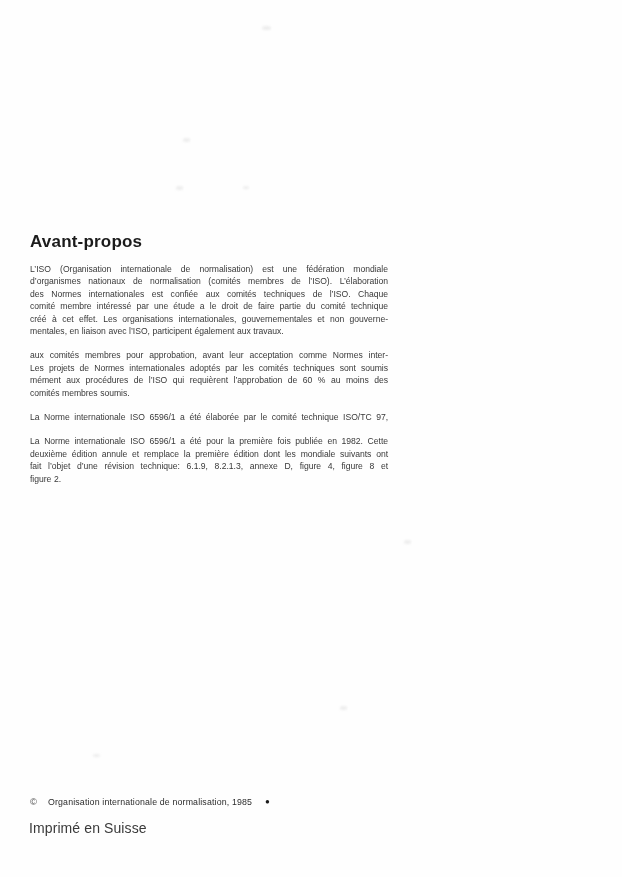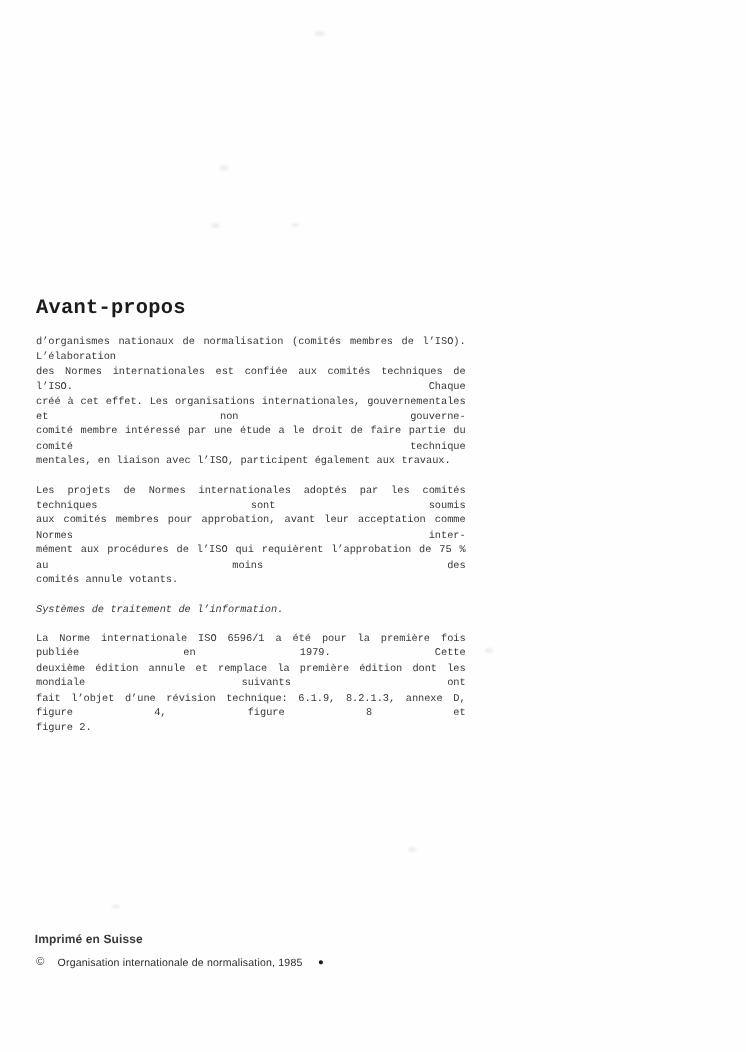--- a/index.html
+++ b/index.html
@@ -12,23 +12,22 @@
     width: 622px;
     height: 877px;
     background: #fefefe;
     overflow: hidden;
     font-family: "Liberation Sans", sans-serif;
     color: #383838;
   }
   .content {
     position: absolute;
     left: 30px;
-    top: 248px;
+    top: 232px;
     width: 358px;
-    font-family: Liberation Mono, monospace;
   }
   .heading {
     font-size: 17px;
     font-weight: bold;
     color: #1b1b1b;
     letter-spacing: 0.2px;
     line-height: 20px;
     margin: 0 0 11px 0;
   }
   .para {
@@ -71,25 +70,24 @@
   }
   .end-dot {
     margin-left: 13px;
     font-size: 8px;
     color: #1b1b1b;
     line-height: 8px;
   }
   .printed {
     position: absolute;
     left: 29px;
-    top: 778px;
-    font-size: 10px;
+    top: 820px;
+    font-size: 14px;
     color: #3a3a3a;
     letter-spacing: 0.1px;
-    font-weight: bold;
   }
   
   .artifact {
     position: absolute;
     background: #ededed;
     border-radius: 50%;
     filter: blur(1px);
   }
   .a1 { left: 262px; top: 26px;  width: 9px; height: 4px; }
   .a2 { left: 183px; top: 138px; width: 7px; height: 4px; }
@@ -109,40 +107,41 @@
   <span class="artifact a3"></span>
   <span class="artifact a4"></span>
   <span class="artifact a5"></span>
   <span class="artifact a6"></span>
   <span class="artifact a7"></span>
 
   <div class="content">
     <h1 class="heading">Avant-propos</h1>
 
     <div class="para">
+      <div class="line">L’ISO (Organisation internationale de normalisation) est une fédération mondiale</div>
       <div class="line">d’organismes nationaux de normalisation (comités membres de l’ISO). L’élaboration</div>
       <div class="line">des Normes internationales est confiée aux comités techniques de l’ISO. Chaque</div>
+      <div class="line">comité membre intéressé par une étude a le droit de faire partie du comité technique</div>
       <div class="line">créé à cet effet. Les organisations internationales, gouvernementales et non gouverne-</div>
-      <div class="line">comité membre intéressé par une étude a le droit de faire partie du comité technique</div>
       <div class="line final">mentales, en liaison avec l’ISO, participent également aux travaux.</div>
     </div>
 
     <div class="para">
+      <div class="line">aux comités membres pour approbation, avant leur acceptation comme Normes inter-</div>
       <div class="line">Les projets de Normes internationales adoptés par les comités techniques sont soumis</div>
-      <div class="line">aux comités membres pour approbation, avant leur acceptation comme Normes inter-</div>
-      <div class="line">mément aux procédures de l’ISO qui requièrent l’approbation de 75 % au moins des</div>
-      <div class="line final">comités annule votants.</div>
+      <div class="line">mément aux procédures de l’ISO qui requièrent l’approbation de 60 % au moins des</div>
+      <div class="line final">comités membres soumis.</div>
     </div>
 
     <div class="para">
-      <div class="line final italic">Systèmes de traitement de l’information.</div>
+      <div class="line">La Norme internationale ISO 6596/1 a été élaborée par le comité technique ISO/TC 97,</div>
     </div>
 
     <div class="para">
-      <div class="line">La Norme internationale ISO 6596/1 a été pour la première fois publiée en 1979. Cette</div>
+      <div class="line">La Norme internationale ISO 6596/1 a été pour la première fois publiée en 1982. Cette</div>
       <div class="line">deuxième édition annule et remplace la première édition dont les mondiale suivants ont</div>
       <div class="line">fait l’objet d’une révision technique: 6.1.9, 8.2.1.3, annexe D, figure 4, figure 8 et</div>
       <div class="line final">figure 2.</div>
     </div>
   </div>
 
   <div class="copyright">
     <span class="copy-symbol">©</span>
     <span class="copy-text">Organisation internationale de normalisation, 1985</span>
     <span class="end-dot">●</span>

